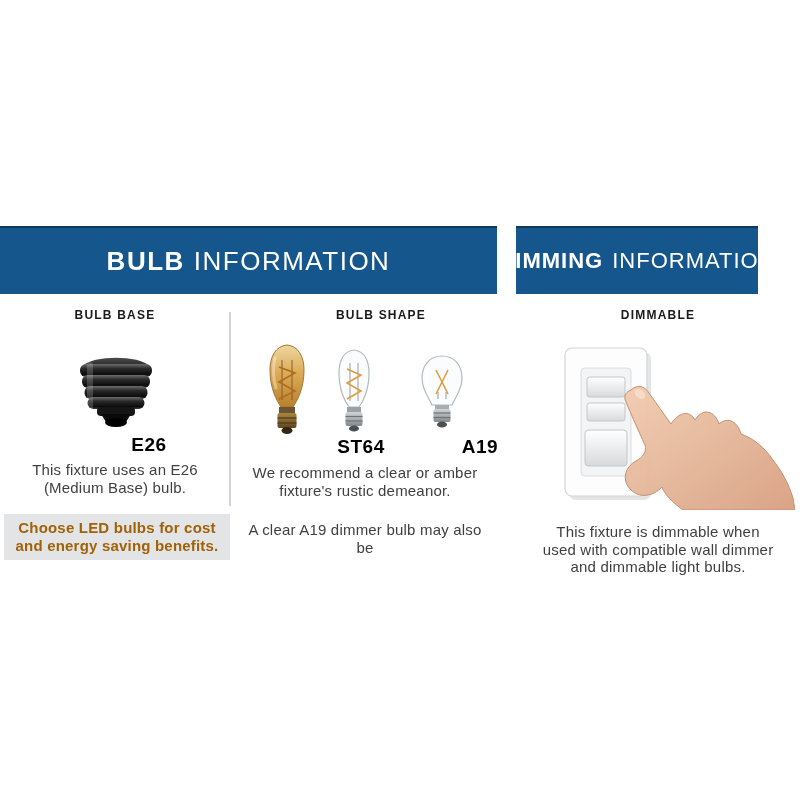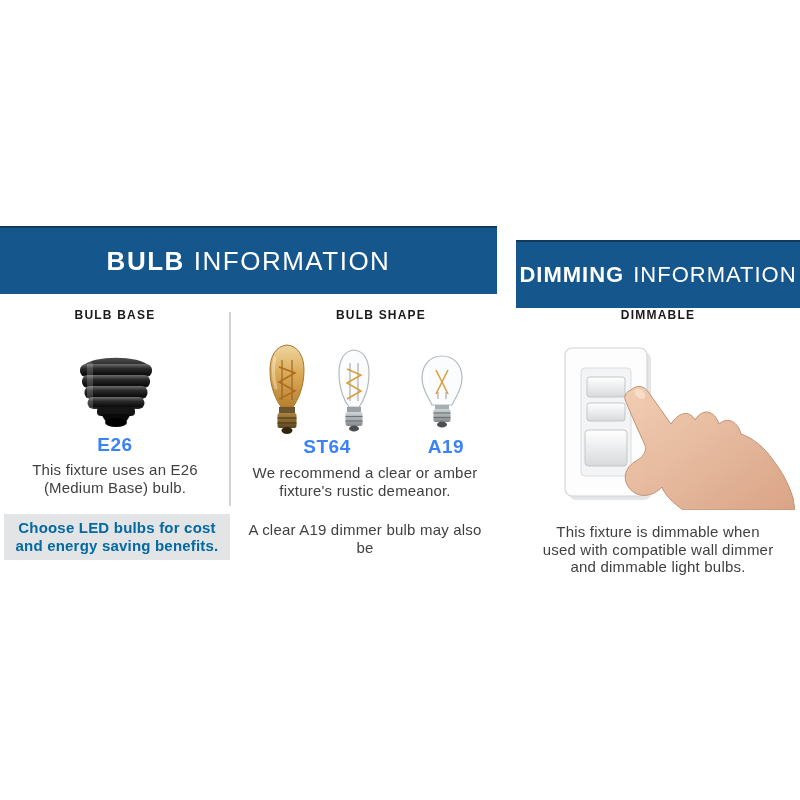--- a/index.html
+++ b/index.html
@@ -8,33 +8,33 @@
     font-family:"Liberation Sans", sans-serif;color:#3d3d3d;
   }
   .abs{position:absolute;}
   
   .bar{
     background:#15578d;border-top:2px solid #10395c;
     display:flex;align-items:center;justify-content:center;
     color:#ffffff;white-space:nowrap;
   }
   .bar-left{left:0;top:226px;width:497px;height:66px;font-size:26px;letter-spacing:1.5px;}
-  .bar-right{left:516px;top:240px;width:284px;height:66px;font-size:22px;letter-spacing:1px;text-align:center;}
+  .bar-right{left:516px;top:226px;width:242px;height:66px;font-size:22px;letter-spacing:1px;text-align:center;}
   .bar .b{font-weight:700;margin-right:9px;}
   .bar .l{font-weight:400;}
   
   .col-heading{
     font-size:12px;font-weight:700;letter-spacing:1.2px;color:#1a1a1a;text-align:center;
   }
-  .sub-label{font-size:19px;font-weight:700;color:#3b82f6;text-align:center;letter-spacing:0.5px;}
+  .sub-label{font-size:19px;font-weight:700;color:#000000;text-align:center;letter-spacing:0.5px;padding-left:34px;}
   .body-text{font-size:15px;line-height:17.5px;color:#3f3f3f;text-align:center;letter-spacing:0.2px;}
   .divider{background:#d2d4d6;}
   .tip-box{
     background:#e2e4e6;display:flex;flex-direction:column;align-items:center;justify-content:center;
-    font-size:15px;font-weight:700;color:#0369a1;line-height:18px;text-align:center;letter-spacing:0.2px;
+    font-size:15px;font-weight:700;color:#a16207;line-height:18px;text-align:center;letter-spacing:0.2px;
   }
   svg{display:block;}
 </style>
 </head>
 <body>
 
 <div class="abs bar bar-left">
   <span class="b">BULB</span>
   <span class="l">INFORMATION</span>
 </div>

